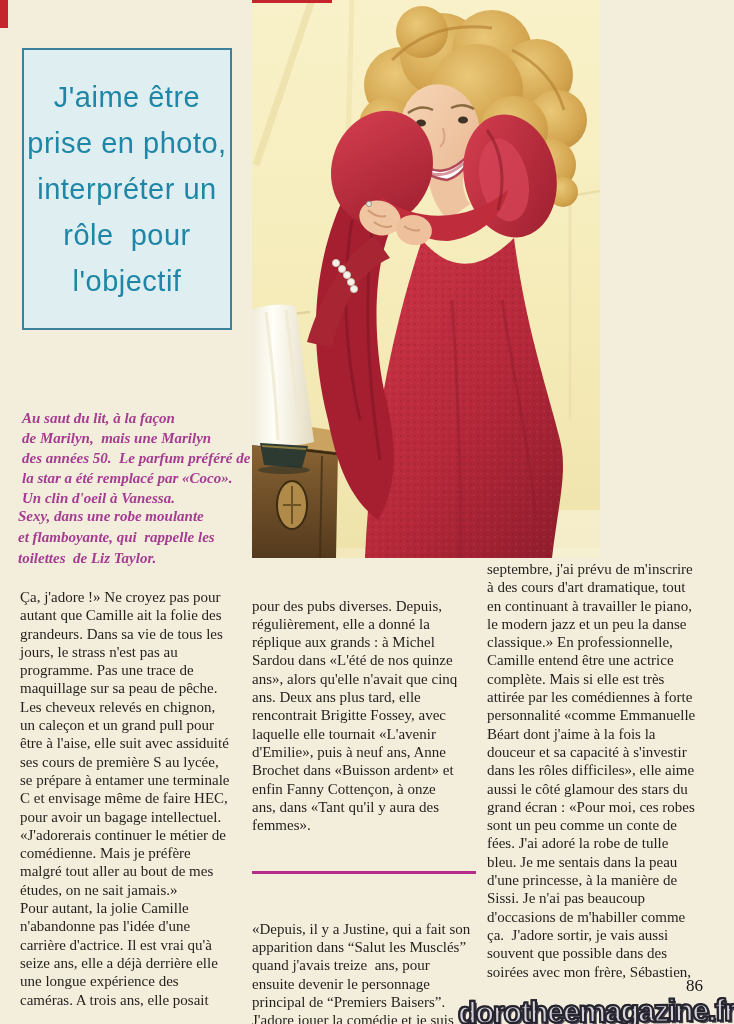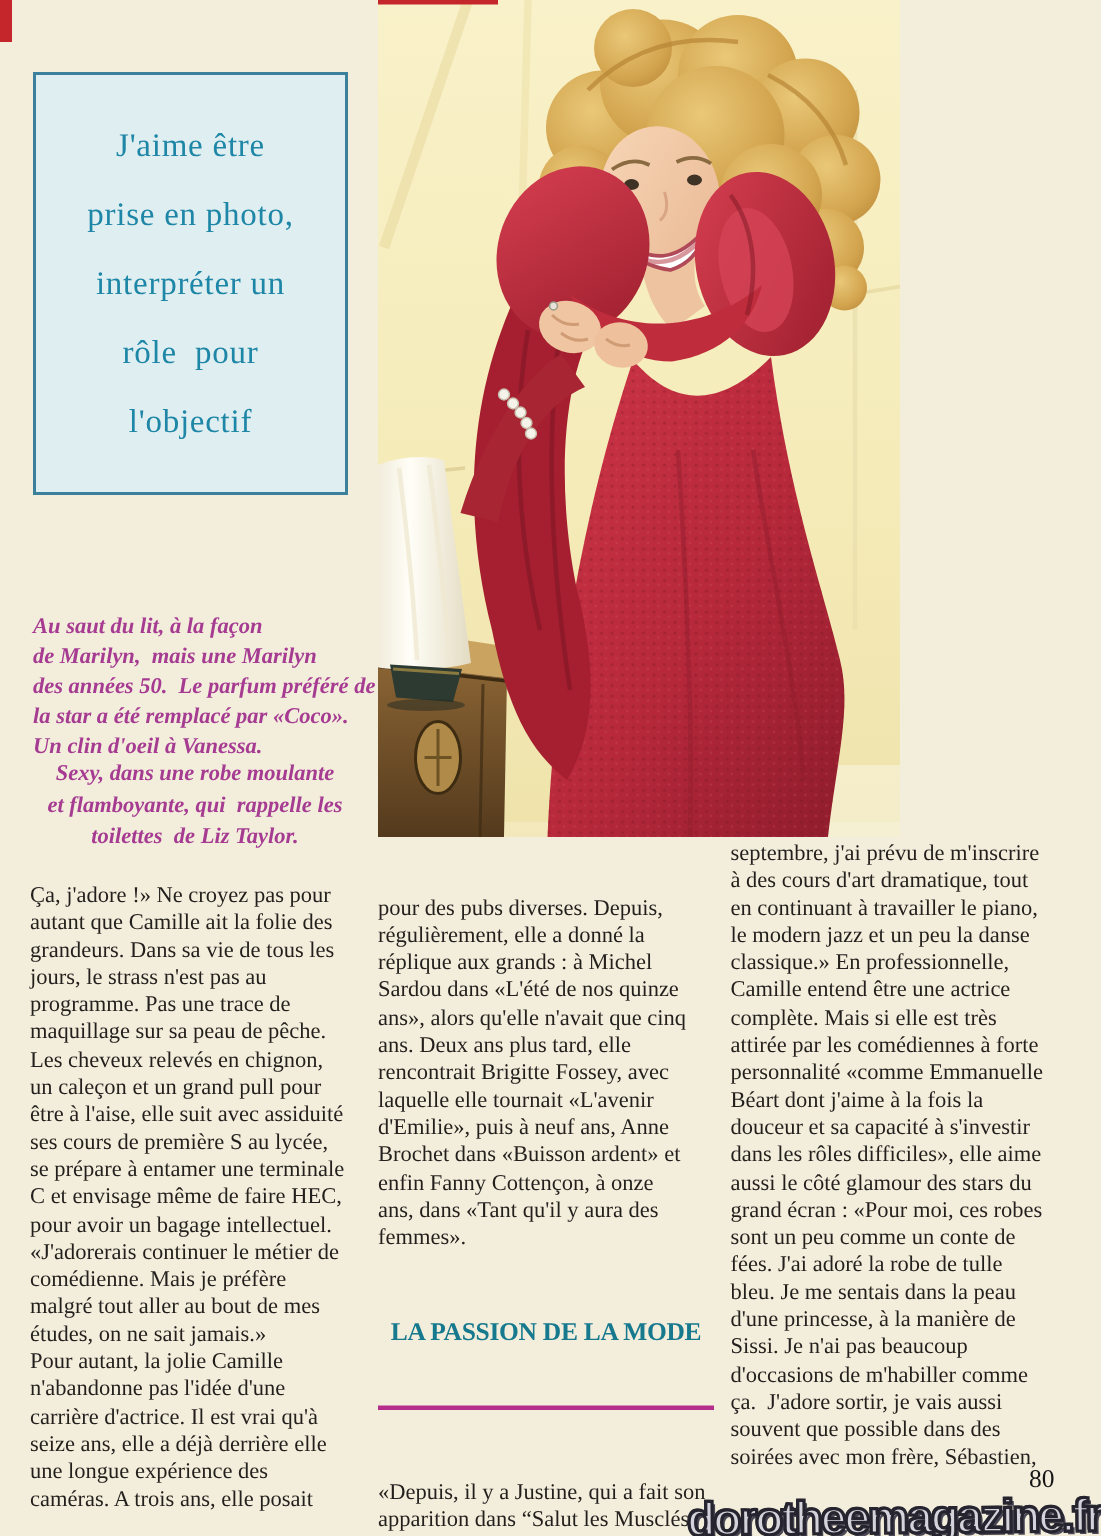--- a/index.html
+++ b/index.html
@@ -8,30 +8,30 @@
     background:#f3eedc;overflow:hidden;
     font-family:"Liberation Serif",serif;color:#1f1d1a;
   }
   .corner-mark{position:absolute;left:0;top:0;width:8px;height:28px;background:#c4262b;}
   .quote-box{
     position:absolute;left:22px;top:48px;width:206px;height:278px;
     background:#dfeef0;border:2px solid #3b819b;
     display:flex;align-items:center;justify-content:center;text-align:center;
   }
   .quote-text{
-    font-family:Liberation Serif, serif;
-    font-size:22px;line-height:46px;color:#1e86a6;
+    font-family:Liberation Sans, sans-serif;
+    font-size:29px;line-height:46px;color:#1e86a6;
     white-space:pre;letter-spacing:.5px;
   }
   .caption{
     position:absolute;color:#a63b92;font-style:italic;font-weight:bold;
     font-size:15px;line-height:20px;white-space:pre;
   }
   .caption-marilyn{left:22px;top:408px;width:228px;text-align:left;}
-  .caption-sexy{left:18px;top:506px;width:224px;text-align:center;line-height:21px;}
+  .caption-sexy{left:18px;top:506px;width:224px;text-align:left;line-height:21px;}
   .photo{
     position:absolute;left:252px;top:0;width:348px;height:558px;
     box-shadow:inset 0 0 18px rgba(120,100,40,.25);
   }
   .photo svg{display:block;}
   .col{
     position:absolute;top:560px;font-size:15px;line-height:18.3px;
     white-space:pre;color:#221f1c;
   }
   .col-1{left:20px;width:224px;margin-top:28px;}
@@ -248,21 +248,20 @@
 Sardou dans «L'été de nos quinze
 ans», alors qu'elle n'avait que cinq
 ans. Deux ans plus tard, elle
 rencontrait Brigitte Fossey, avec
 laquelle elle tournait «L'avenir
 d'Emilie», puis à neuf ans, Anne
 Brochet dans «Buisson ardent» et
 enfin Fanny Cottençon, à onze
 ans, dans «Tant qu'il y aura des
 femmes».</div>
-    <div class="section-header">LA PASSION DE LA MODE</div>
     <hr class="section-rule">
     <div>«Depuis, il y a Justine, qui a fait son
 apparition dans “Salut les Musclés”
 quand j'avais treize  ans, pour
 ensuite devenir le personnage
 principal de “Premiers Baisers”.
 J'adore jouer la comédie et je suis
 bien décidée à mener de front mes
 études et ma carrière. En</div>
   </div>
@@ -284,17 +283,17 @@
 sont un peu comme un conte de
 fées. J'ai adoré la robe de tulle
 bleu. Je me sentais dans la peau
 d'une princesse, à la manière de
 Sissi. Je n'ai pas beaucoup
 d'occasions de m'habiller comme
 ça.  J'adore sortir, je vais aussi
 souvent que possible dans des
 soirées avec mon frère, Sébastien,</div>
 
-  <div class="page-number">80</div>
+  <div class="page-number">86</div>
 
   <div class="watermark">dorotheemagazine.fr</div>
 
 </div>
 
 </body></html>

